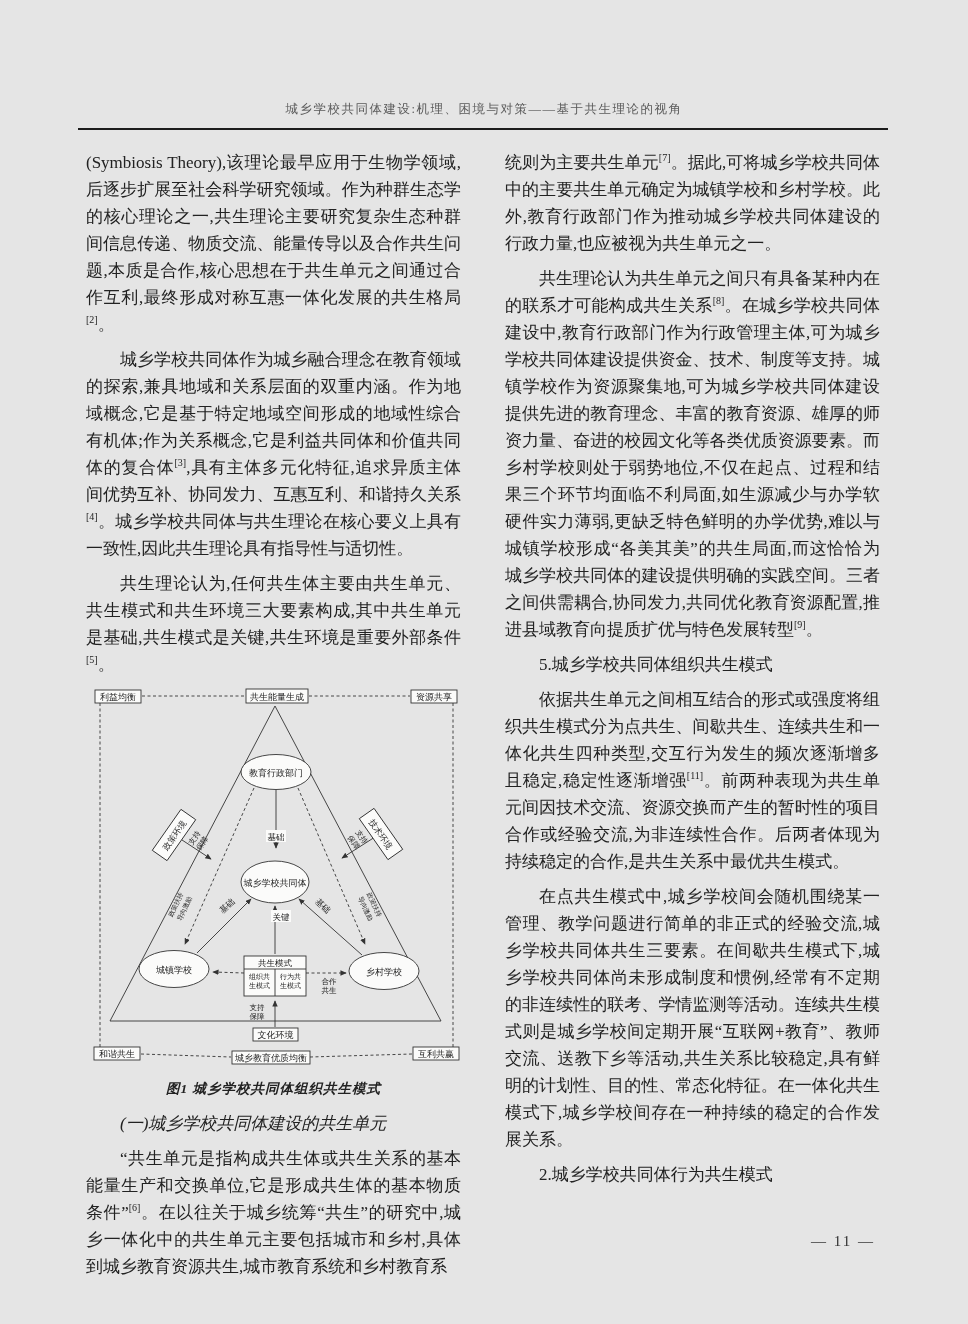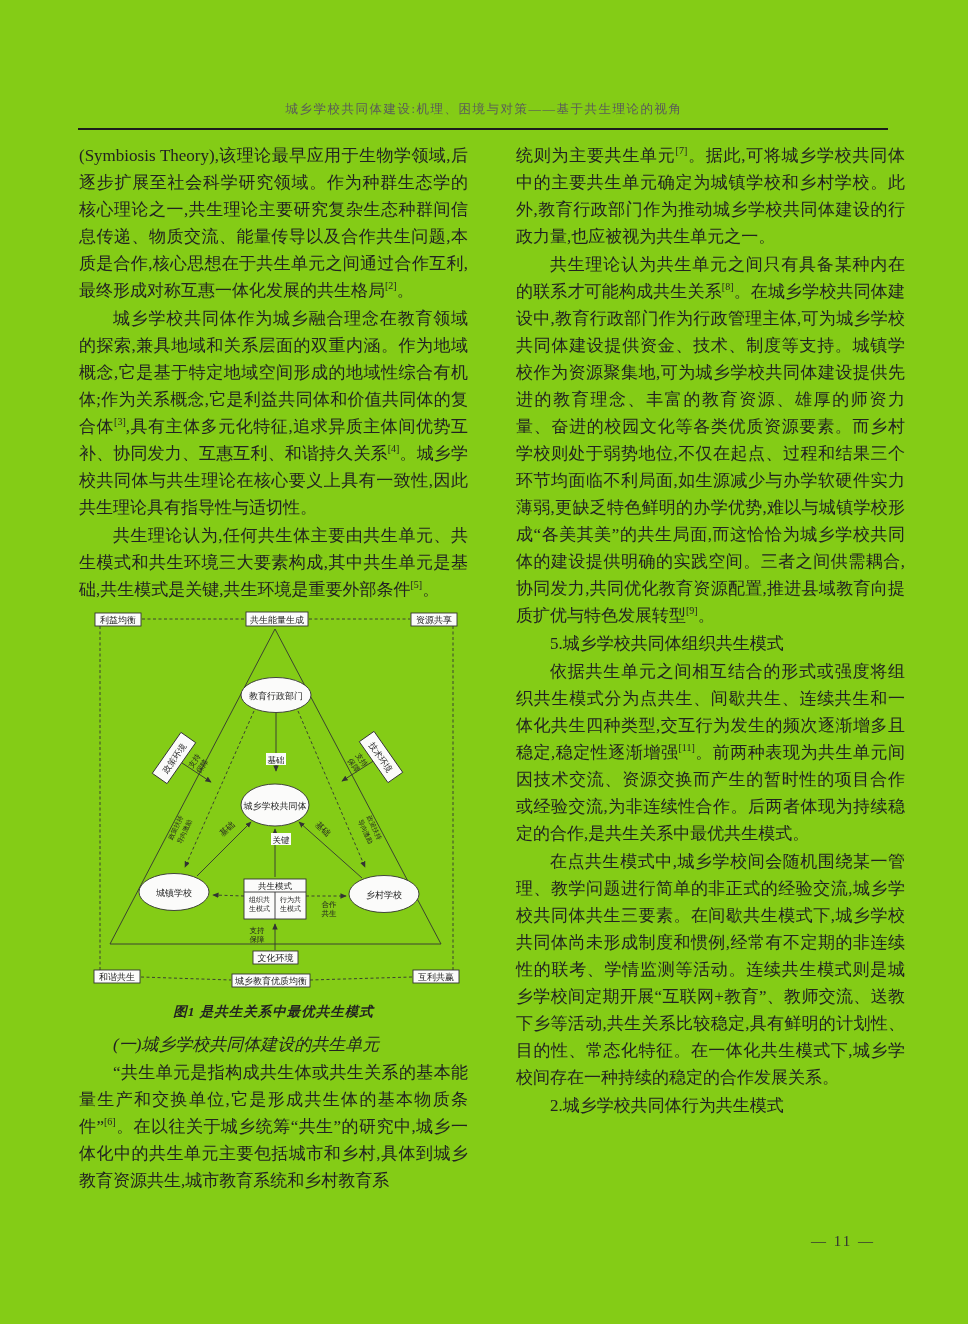--- a/index.html
+++ b/index.html
@@ -1,27 +1,27 @@
 <!DOCTYPE html>
 <html><head>
 <meta charset="utf-8">
 <style>
   html,body { margin:0; padding:0; }
   body { width:968px; height:1324px; background:#fbfbfa; }
-  .page { position:relative; width:968px; height:1324px; background:#84cc16; overflow:hidden;
+  .page { position:relative; width:968px; height:1324px; background:#e5e5e5; overflow:hidden;
           font-family:"Liberation Serif","DejaVu Serif",serif; color:#222; }
   .header-title { position:absolute; top:101px; left:0; width:100%; text-align:center;
           font-size:12.5px; color:#5a5a5a; letter-spacing:1.5px; }
   .header-rule { position:absolute; top:128px; left:78px; width:810px; height:0;
           border-top:2px solid #1c1c1c; }
   .col { position:absolute; top:141px; width:391px; font-size:17px; line-height:27px;
           text-align:justify; }
   .col-left { left:78px; }
-  .col-right { left:515px; }
-  .col p { margin:1px; }
+  .col-right { left:497px; }
+  .col p { margin:8px; }
   .indent { text-indent:2em; }
   .kai { font-style:italic; }
   sup.ref { font-size:10px; line-height:0; }
   .figure { margin:6px 0 0 0; }
   .fig-caption { text-align:center; font-size:13.5px; font-weight:bold; font-style:italic;
           margin:4px 0 6px 0; letter-spacing:1px; }
   .page-num { position:absolute; right:93px; bottom:74px; font-size:15px; letter-spacing:2px; color:#333;font-family:Liberation Serif, serif; }
   svg { display:block; }
   svg text { fill:#222; font-family:"Liberation Serif","DejaVu Serif",serif; }
   .ln { stroke:#333; stroke-width:0.9; fill:none; }
@@ -175,21 +175,21 @@
         <g transform="translate(291,221) rotate(65)">
           <text x="0" y="-3.5" font-size="6.5" text-anchor="middle">政策扶持</text>
           <text x="0" y="6" font-size="6.5" text-anchor="middle">导向激励</text>
         </g>
 
         <g>
           <text x="251" y="298" font-size="7.5" text-anchor="middle">合作</text>
           <text x="251" y="306.5" font-size="7.5" text-anchor="middle">共生</text>
         </g>
       </svg>
-      <div class="fig-caption">图1  是共生关系中最优共生模式</div>
+      <div class="fig-caption">图1  城乡学校共同体组织共生模式</div>
     </div>
 
     <p class="kai indent">(一)城乡学校共同体建设的共生单元</p>
     <p class="rich indent">“共生单元是指构成共生体或共生关系的基本能量生产和交换单位,它是形成共生体的基本物质条件”<sup class="ref">[6]</sup>。在以往关于城乡统筹“共生”的研究中,城乡一体化中的共生单元主要包括城市和乡村,具体到城乡教育资源共生,城市教育系统和乡村教育系</p>
   </div>
 
   <div class="col col-right">
     <p class="rich">统则为主要共生单元<sup class="ref">[7]</sup>。据此,可将城乡学校共同体中的主要共生单元确定为城镇学校和乡村学校。此外,教育行政部门作为推动城乡学校共同体建设的行政力量,也应被视为共生单元之一。</p>
     <p class="rich indent">共生理论认为共生单元之间只有具备某种内在的联系才可能构成共生关系<sup class="ref">[8]</sup>。在城乡学校共同体建设中,教育行政部门作为行政管理主体,可为城乡学校共同体建设提供资金、技术、制度等支持。城镇学校作为资源聚集地,可为城乡学校共同体建设提供先进的教育理念、丰富的教育资源、雄厚的师资力量、奋进的校园文化等各类优质资源要素。而乡村学校则处于弱势地位,不仅在起点、过程和结果三个环节均面临不利局面,如生源减少与办学软硬件实力薄弱,更缺乏特色鲜明的办学优势,难以与城镇学校形成“各美其美”的共生局面,而这恰恰为城乡学校共同体的建设提供明确的实践空间。三者之间供需耦合,协同发力,共同优化教育资源配置,推进县域教育向提质扩优与特色发展转型<sup class="ref">[9]</sup>。</p>
     <p class="indent">5.城乡学校共同体组织共生模式</p>

